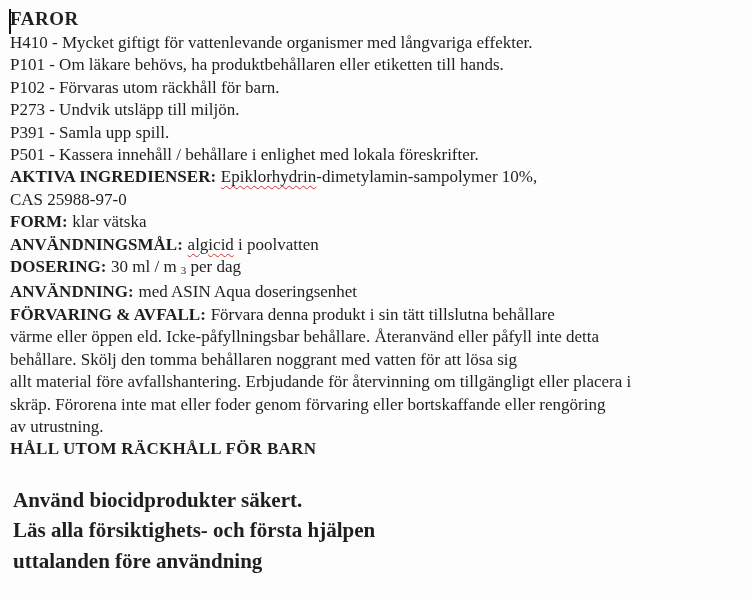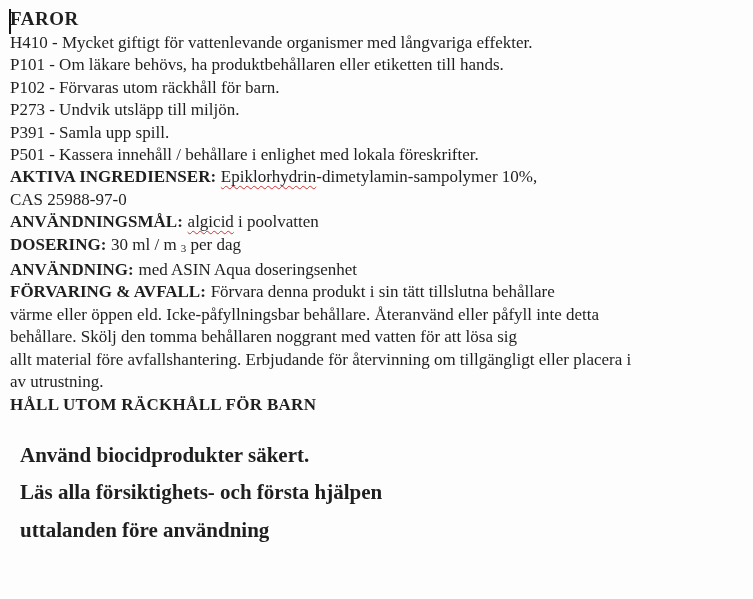--- a/index.html
+++ b/index.html
@@ -57,21 +57,21 @@
     margin-left: 4px;
   }
   .keep-away {
     font-weight: bold;
     letter-spacing: 0.3px;
   }
   .footer {
     margin-top: 26px;
   }
   .footer p {
-    margin: 10px;
+    margin: 3px;
     font-size: 21px;
     line-height: 27.5px;
     font-weight: bold;
     white-space: nowrap;
   }
 </style>
 </head>
 <body>
 
 <div class="doc">
@@ -83,31 +83,33 @@
   <p class="line">P101 - Om läkare behövs, ha produktbehållaren eller etiketten till hands.</p>
   <p class="line">P102 - Förvaras utom räckhåll för barn.</p>
   <p class="line">P273 - Undvik utsläpp till miljön.</p>
   <p class="line">P391 - Samla upp spill.</p>
   <p class="line">P501 - Kassera innehåll / behållare i enlighet med lokala föreskrifter.</p>
 
   <p class="line"><span class="label">AKTIVA INGREDIENSER:</span><span class="misspell">Epiklorhydrin</span><span>-dimetylamin-sampolymer 10%,</span></p>
 
   <p class="line">CAS 25988-97-0</p>
 
+  <p class="line"><span class="label">FORM:</span><span>klar vätska</span></p>
 
   <p class="line"><span class="label">ANVÄNDNINGSMÅL:</span><span class="misspell">algicid</span><span> i poolvatten</span></p>
 
   <p class="line"><span class="label">DOSERING:</span><span>30 ml / m</span><span class="sub">3</span><span> per dag</span></p>
 
   <p class="line"><span class="label">ANVÄNDNING:</span><span>med ASIN Aqua doseringsenhet</span></p>
 
   <p class="line"><span class="label">FÖRVARING &amp; AVFALL:</span><span>Förvara denna produkt i sin tätt tillslutna behållare</span></p>
   <p class="line">värme eller öppen eld. Icke-påfyllningsbar behållare. Återanvänd eller påfyll inte detta</p>
   <p class="line">behållare. Skölj den tomma behållaren noggrant med vatten för att lösa sig</p>
   <p class="line">allt material före avfallshantering. Erbjudande för återvinning om tillgängligt eller placera i</p>
+  <p class="line">skräp. Förorena inte mat eller foder genom förvaring eller bortskaffande eller rengöring</p>
   <p class="line">av utrustning.</p>
 
   <p class="line keep-away">HÅLL UTOM RÄCKHÅLL FÖR BARN</p>
 
   <div class="footer">
     <p>Använd biocidprodukter säkert.</p>
     <p>Läs alla försiktighets- och första hjälpen</p>
     <p>uttalanden före användning</p>
   </div>
 </div>

